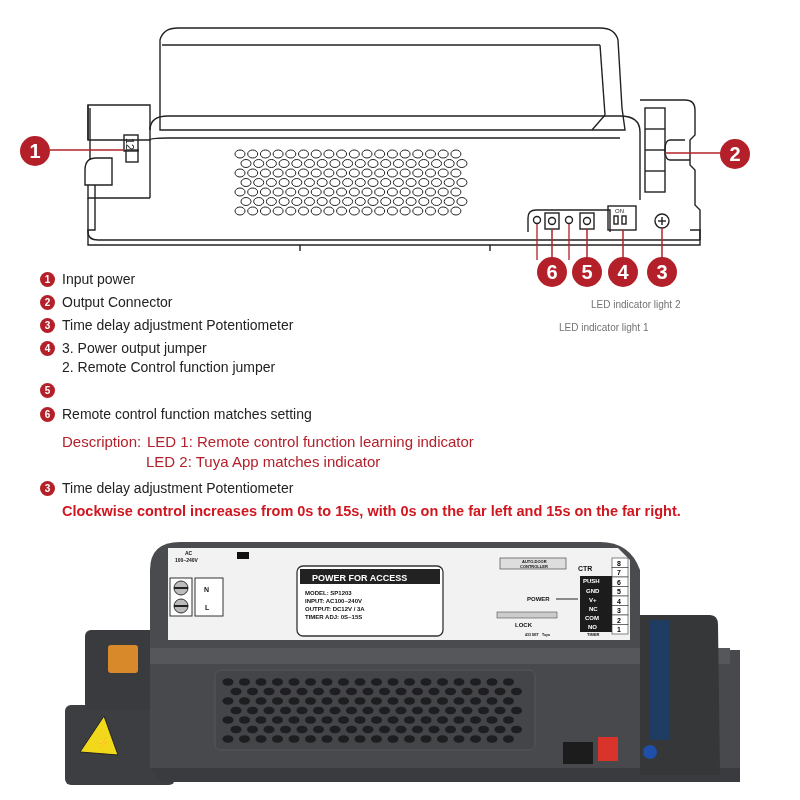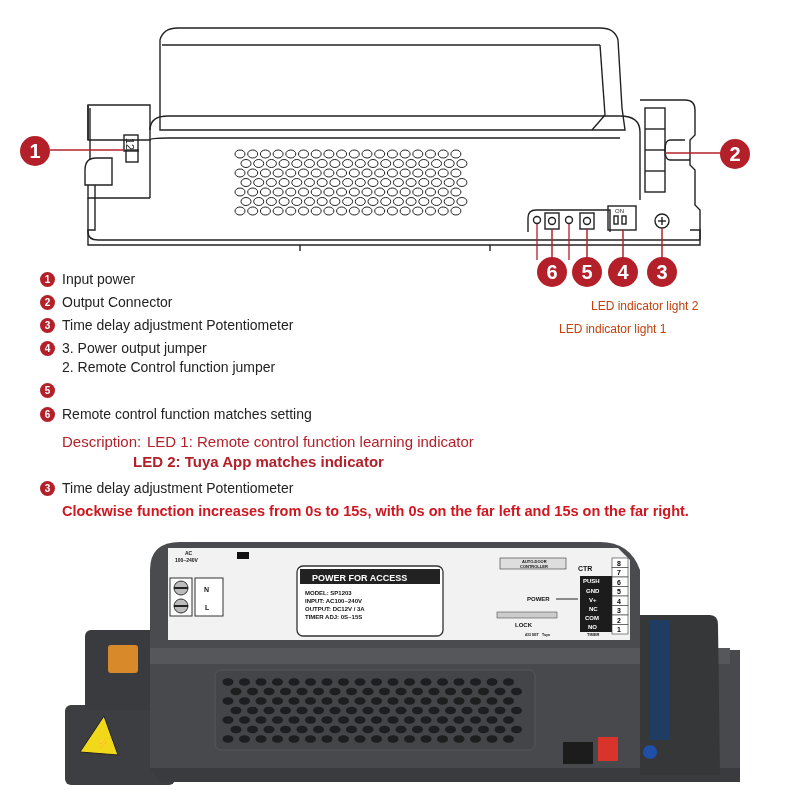--- a/index.html
+++ b/index.html
@@ -6,21 +6,21 @@
   body{width:800px;height:800px;position:relative;overflow:hidden;font-family:"Liberation Sans",sans-serif;color:#222;}
   .abs{position:absolute;}
   .badge{position:absolute;border-radius:50%;background:#b3202a;color:#fff;font-weight:bold;display:flex;align-items:center;justify-content:center;font-family:"Liberation Sans",sans-serif;}
   .big{width:30px;height:30px;font-size:20px;}
   .small{width:15px;height:15px;font-size:10px;}
   .leg-row{position:absolute;left:40px;display:flex;align-items:center;font-size:14px;color:#222;}
   .leg-row .small{position:static;margin-right:7px;}
   .leg-text{white-space:nowrap;text-align:center;}
   .desc{position:absolute;font-size:15px;color:#b3202a;white-space:nowrap;}
   .bold-red{position:absolute;left:62px;top:503px;font-size:14.5px;font-weight:bold;color:#d0161f;white-space:nowrap;}
-  .led-label{position:absolute;font-size:12px;color:#c2410c;white-space:nowrap;}
+  .led-label{position:absolute;font-size:10px;color:#737373;white-space:nowrap;}
   
   .label-text{font-family:"Liberation Sans",sans-serif;font-weight:bold;fill:#111;}
 </style>
 </head>
 <body>
 
 <svg class="abs" style="left:0;top:0" width="800" height="260">
   <g fill="none" stroke="#222" stroke-width="1.4">
 
     <path d="M160 40 Q163 28 178 28 L600 28 Q615 28 618 40 L622 108 L625 130 L160 130 Z"></path>
@@ -245,27 +245,27 @@
 <div class="leg-row" style="top:383px;">
   <div class="badge small">5</div>
 </div>
 <div class="leg-row" style="top:406px;">
   <div class="badge small">6</div>
   <span class="leg-text">Remote control function matches setting</span>
 </div>
 
 <div class="desc" style="left:62px;top:433px;">Description:</div>
 <div class="desc" style="left:147px;top:433px;">LED 1: Remote control function learning indicator</div>
-<div class="desc" style="left:133px;top:453px;font-weight:bold;">LED 2: Tuya App matches indicator</div>
+<div class="desc" style="left:146px;top:453px;">LED 2: Tuya App matches indicator</div>
 
 <div class="leg-row" style="top:480px;">
   <div class="badge small">3</div>
   <span class="leg-text">Time delay adjustment Potentiometer</span>
 </div>
-<div class="bold-red">Clockwise function increases from 0s to 15s, with 0s on the far left and 15s on the far right.</div>
+<div class="bold-red">Clockwise control increases from 0s to 15s, with 0s on the far left and 15s on the far right.</div>
 
 <svg class="abs" style="left:0;top:530px" width="800" height="270">
 
   <rect x="65" y="175" width="110" height="80" rx="6" fill="#3d3e41"></rect>
   <rect x="85" y="100" width="75" height="80" rx="6" fill="#3a3b3e"></rect>
 
   <rect x="108" y="115" width="30" height="28" rx="3" fill="#d88a2a"></rect>
 
   <polygon points="80,222 104,186 118,225" fill="#f2d81a" stroke="#222" stroke-width="1"></polygon>
   <text x="97" y="216" font-size="10" fill="#d0161f" font-family="Liberation Sans">⚡</text>

